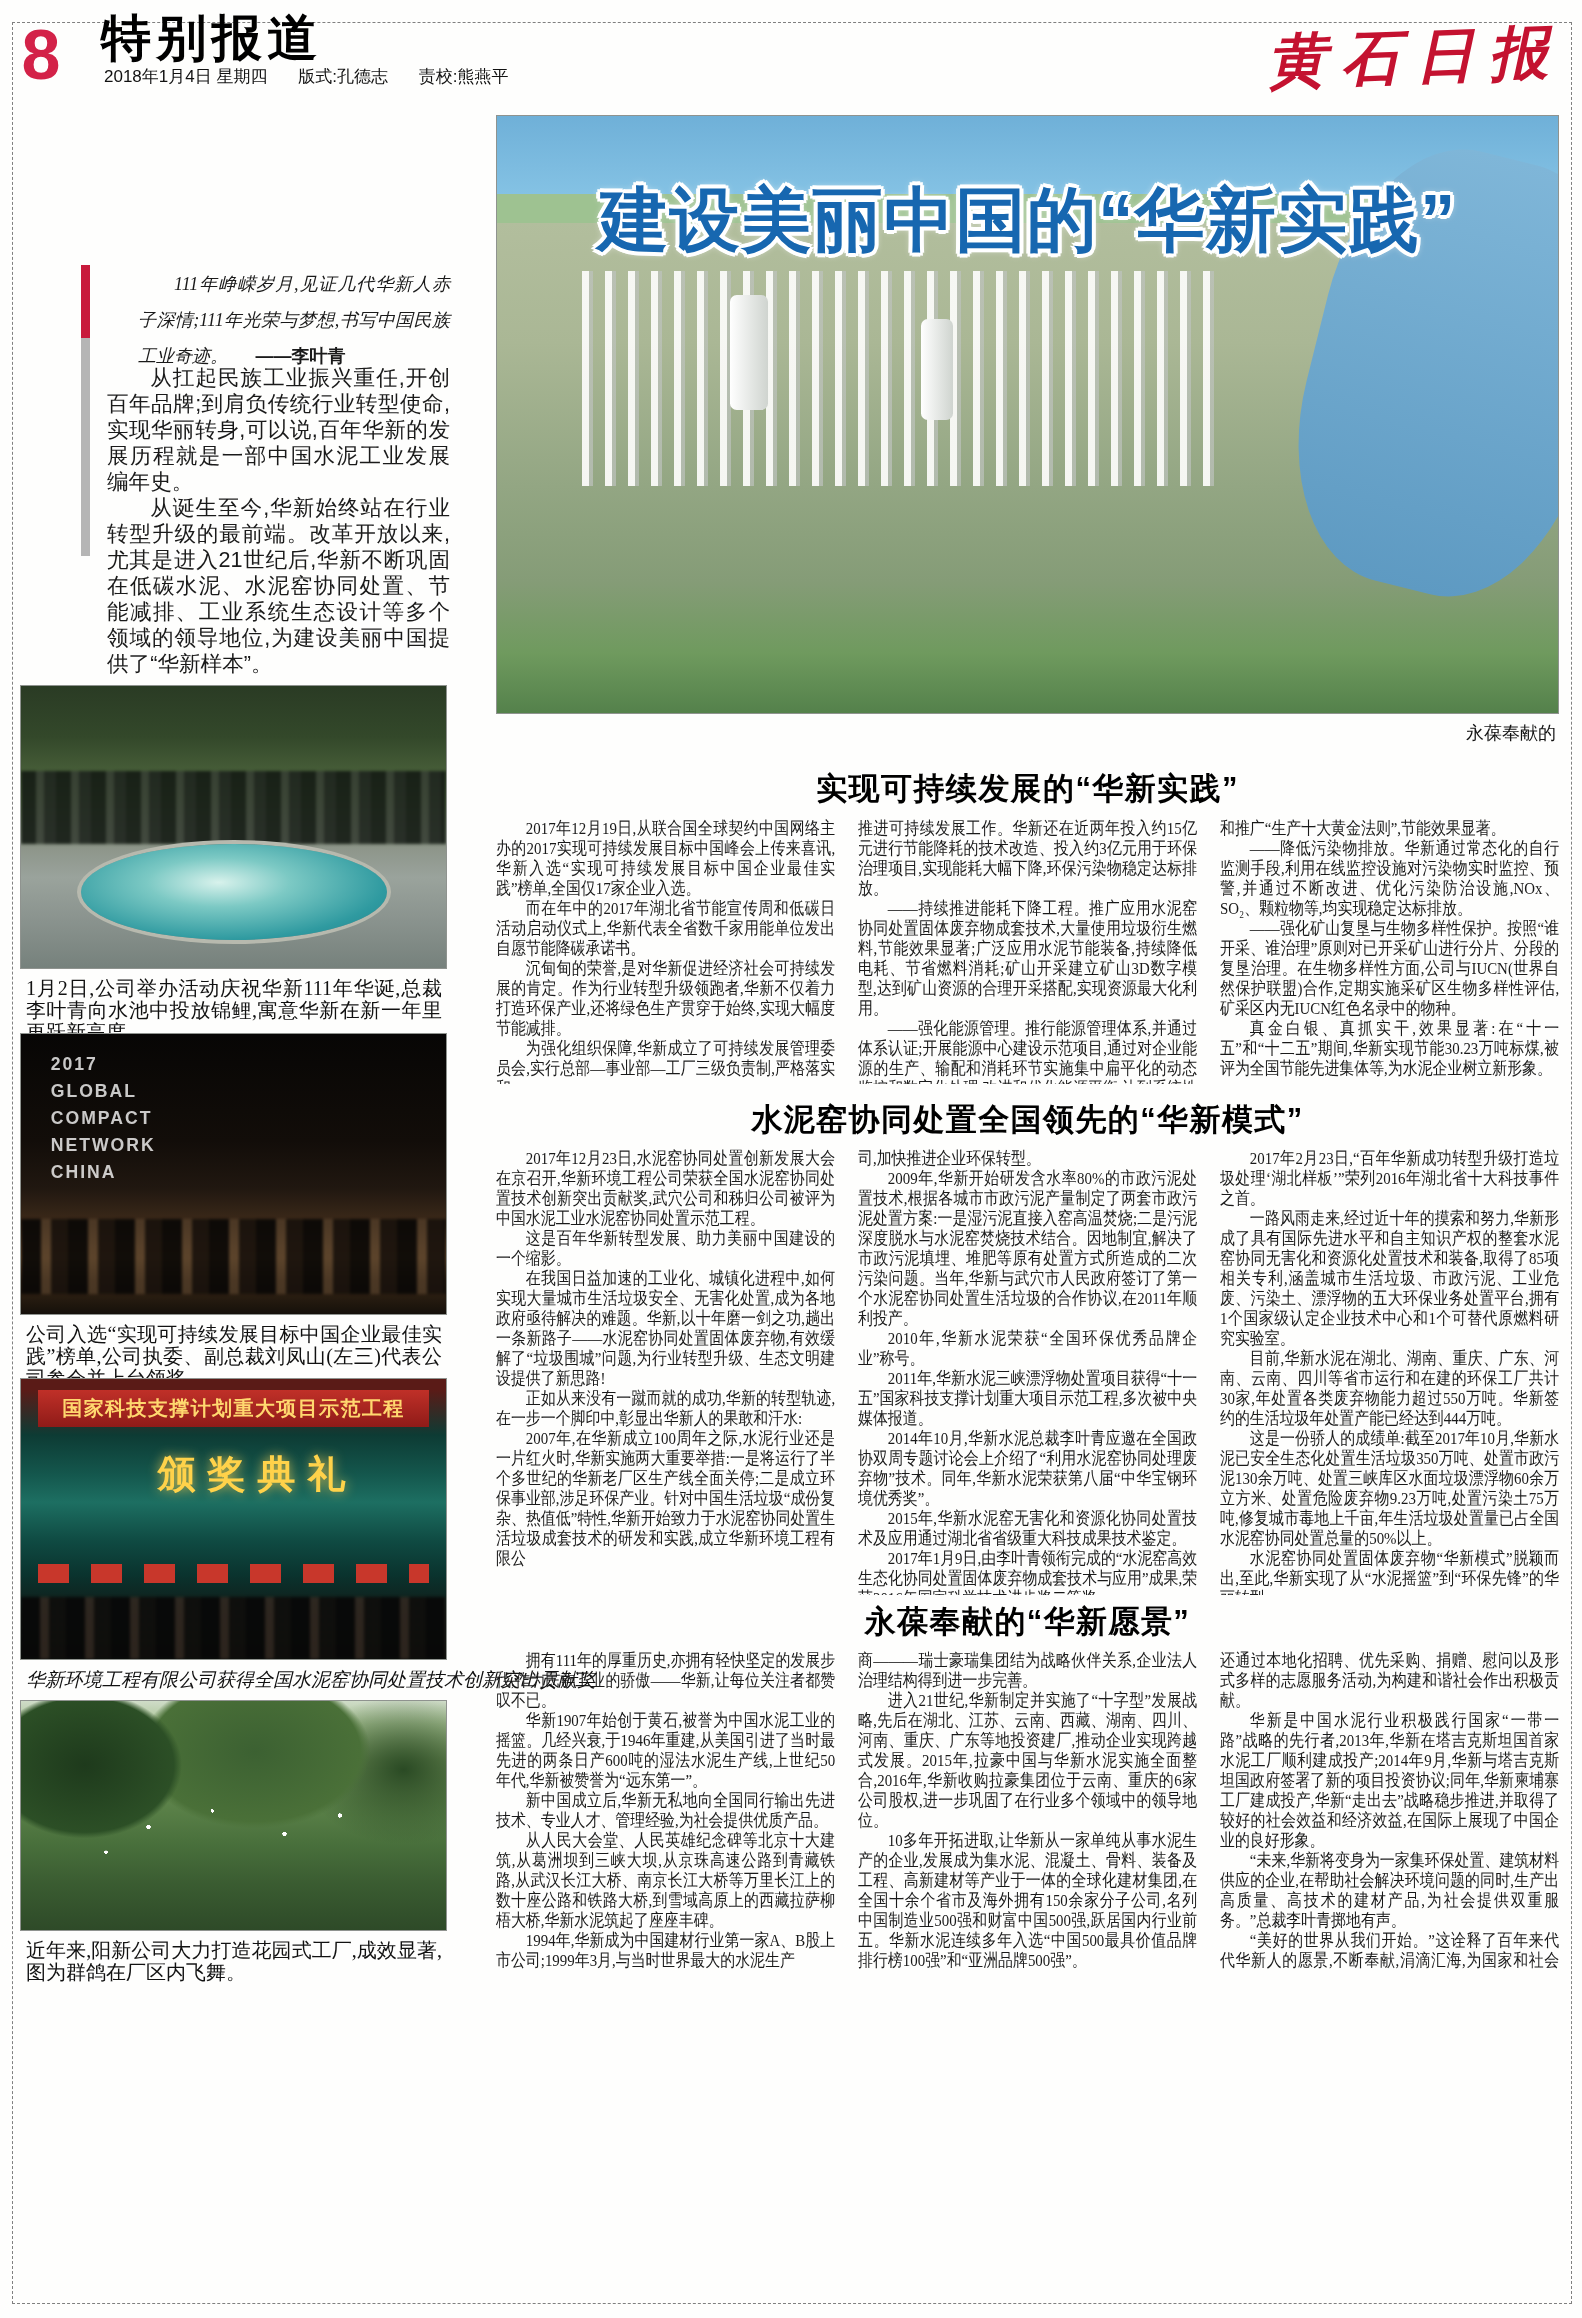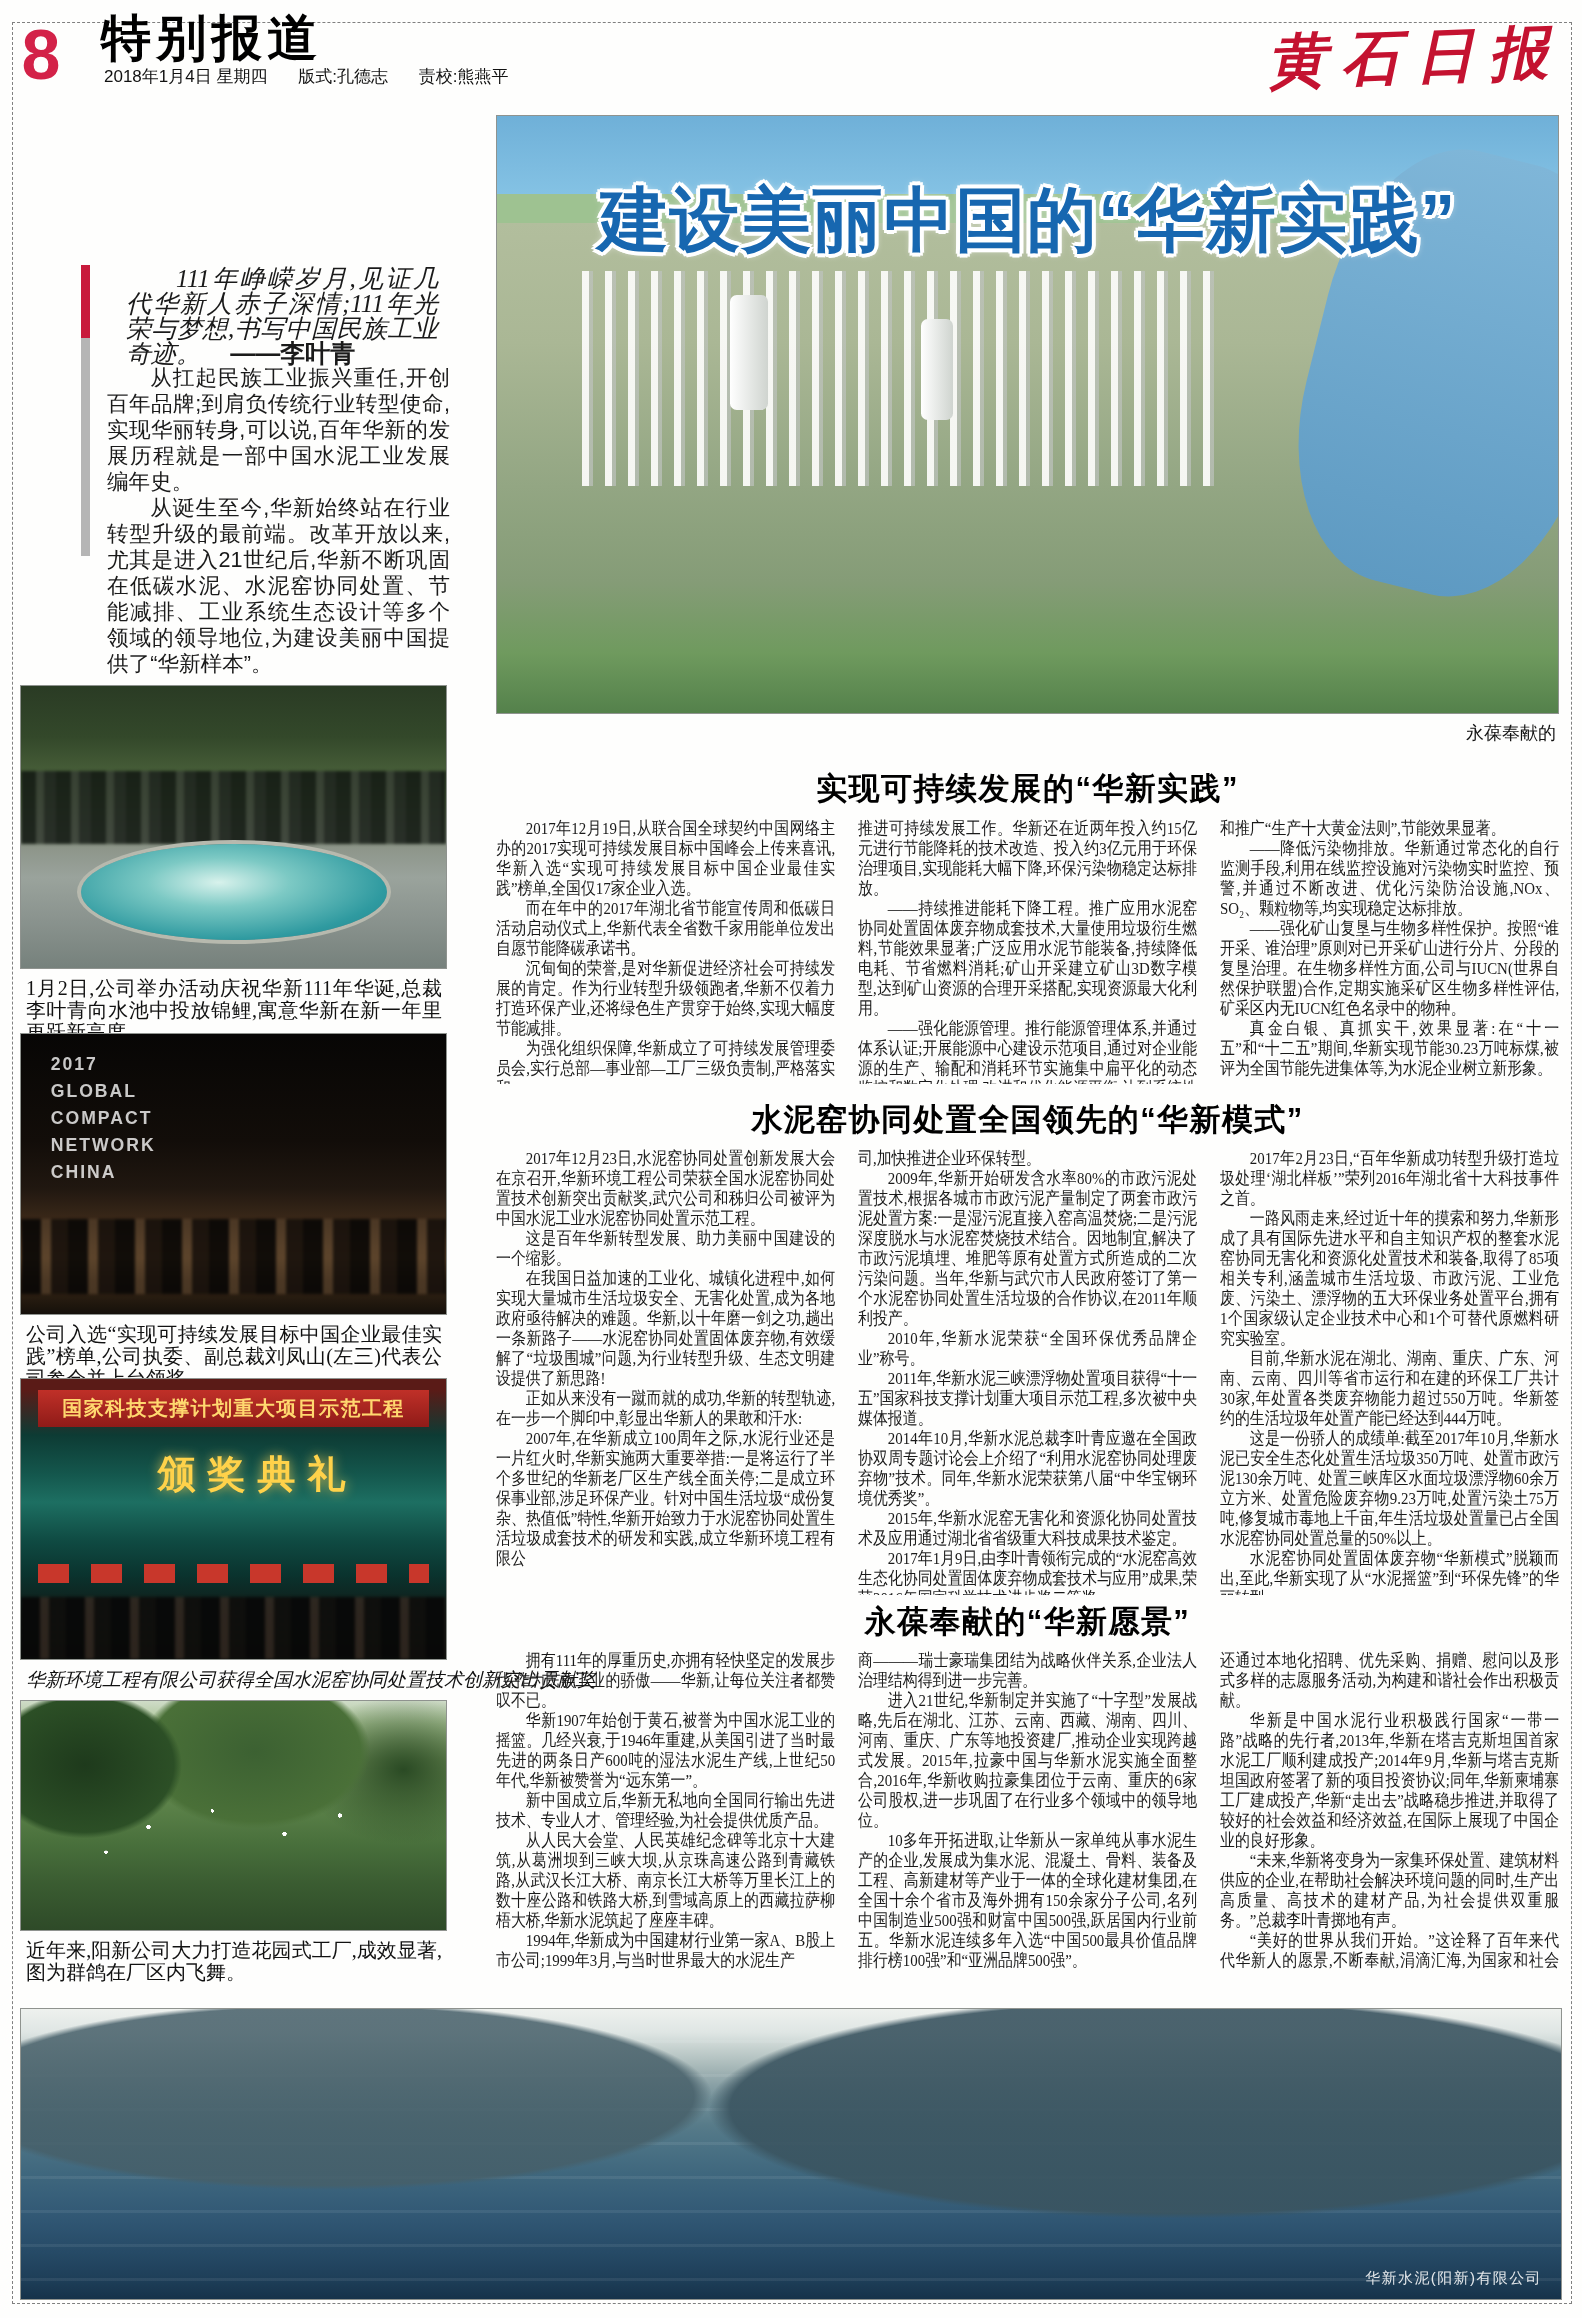--- a/index.html
+++ b/index.html
@@ -11,22 +11,22 @@
   .pagenum{position:absolute;left:21.6px;top:15px;font:bold 70px "Liberation Sans",sans-serif;color:#d32248;}
   .sec-title{position:absolute;left:101px;top:5.4px;font:bold 50px "Liberation Sans",sans-serif;letter-spacing:5.4px;color:#000;}
   .dateline{position:absolute;left:104px;top:65px;font:17px "Liberation Sans",sans-serif;color:#111;}
   .dateline span{margin-right:26px;}
   .masthead{position:absolute;right:20px;top:17.6px;font:bold italic 59px "Liberation Serif",serif;
             color:#c41230;letter-spacing:15px;transform:rotate(-2deg);white-space:nowrap;}
 
   
   .qbar{position:absolute;left:81px;top:265px;width:8.8px;height:291px;
         background:linear-gradient(180deg,#c81a3c 0 25%,#b5b5b5 25% 100%);}
-  .quote{position:absolute;left:126px;top:266px;width:312px;font-style:italic;
-         font-size:25px;line-height:25px;text-align:justify;text-indent:2em;}
+  .quote{position:absolute;left:138px;top:266px;width:312px;font-style:italic;
+         font-size:18px;line-height:36px;text-align:justify;text-indent:2em;}
   .quote .attr{font-style:normal;font-family:"Liberation Sans",sans-serif;font-weight:bold;margin-left:23px;}
   .intro{position:absolute;left:107px;top:365px;width:343px;font-family:"Liberation Sans",sans-serif;
          font-size:21.6px;line-height:26px;text-align:justify;}
   .intro p{margin:0;text-indent:2em;}
 
   .lphoto{position:absolute;left:20px;width:427px;border:0.7px solid #8f938f;box-sizing:border-box;overflow:hidden;}
   .lcap{position:absolute;left:26px;width:416px;font-size:20px;line-height:22px;text-align:justify;color:#111;}
   .lcap.oneline{white-space:nowrap;font-size:19px;font-style:italic;}
 
   
@@ -251,17 +251,14 @@
         <div class="ci">
       <p class="cont">还通过本地化招聘、优先采购、捐赠、慰问以及形式多样的志愿服务活动,为构建和谐社会作出积极贡献。</p>
       <p>华新是中国水泥行业积极践行国家“一带一路”战略的先行者,2013年,华新在塔吉克斯坦国首家水泥工厂顺利建成投产;2014年9月,华新与塔吉克斯坦国政府签署了新的项目投资协议;同年,华新柬埔寨工厂建成投产,华新“走出去”战略稳步推进,并取得了较好的社会效益和经济效益,在国际上展现了中国企业的良好形象。</p>
       <p>“未来,华新将变身为一家集环保处置、建筑材料供应的企业,在帮助社会解决环境问题的同时,生产出高质量、高技术的建材产品,为社会提供双重服务。”总裁李叶青掷地有声。</p>
       <p>“美好的世界从我们开始。”这诠释了百年来代代华新人的愿景,不断奉献,涓滴汇海,为国家和社会发展贡献“华新力量”!</p>
 
     </div>
       </div>
   </div>
 
-  <div class="panorama">
-    <div class="mark">华新水泥(阳新)有限公司</div>
-  </div>
 </div>
 
 
 </body></html>

